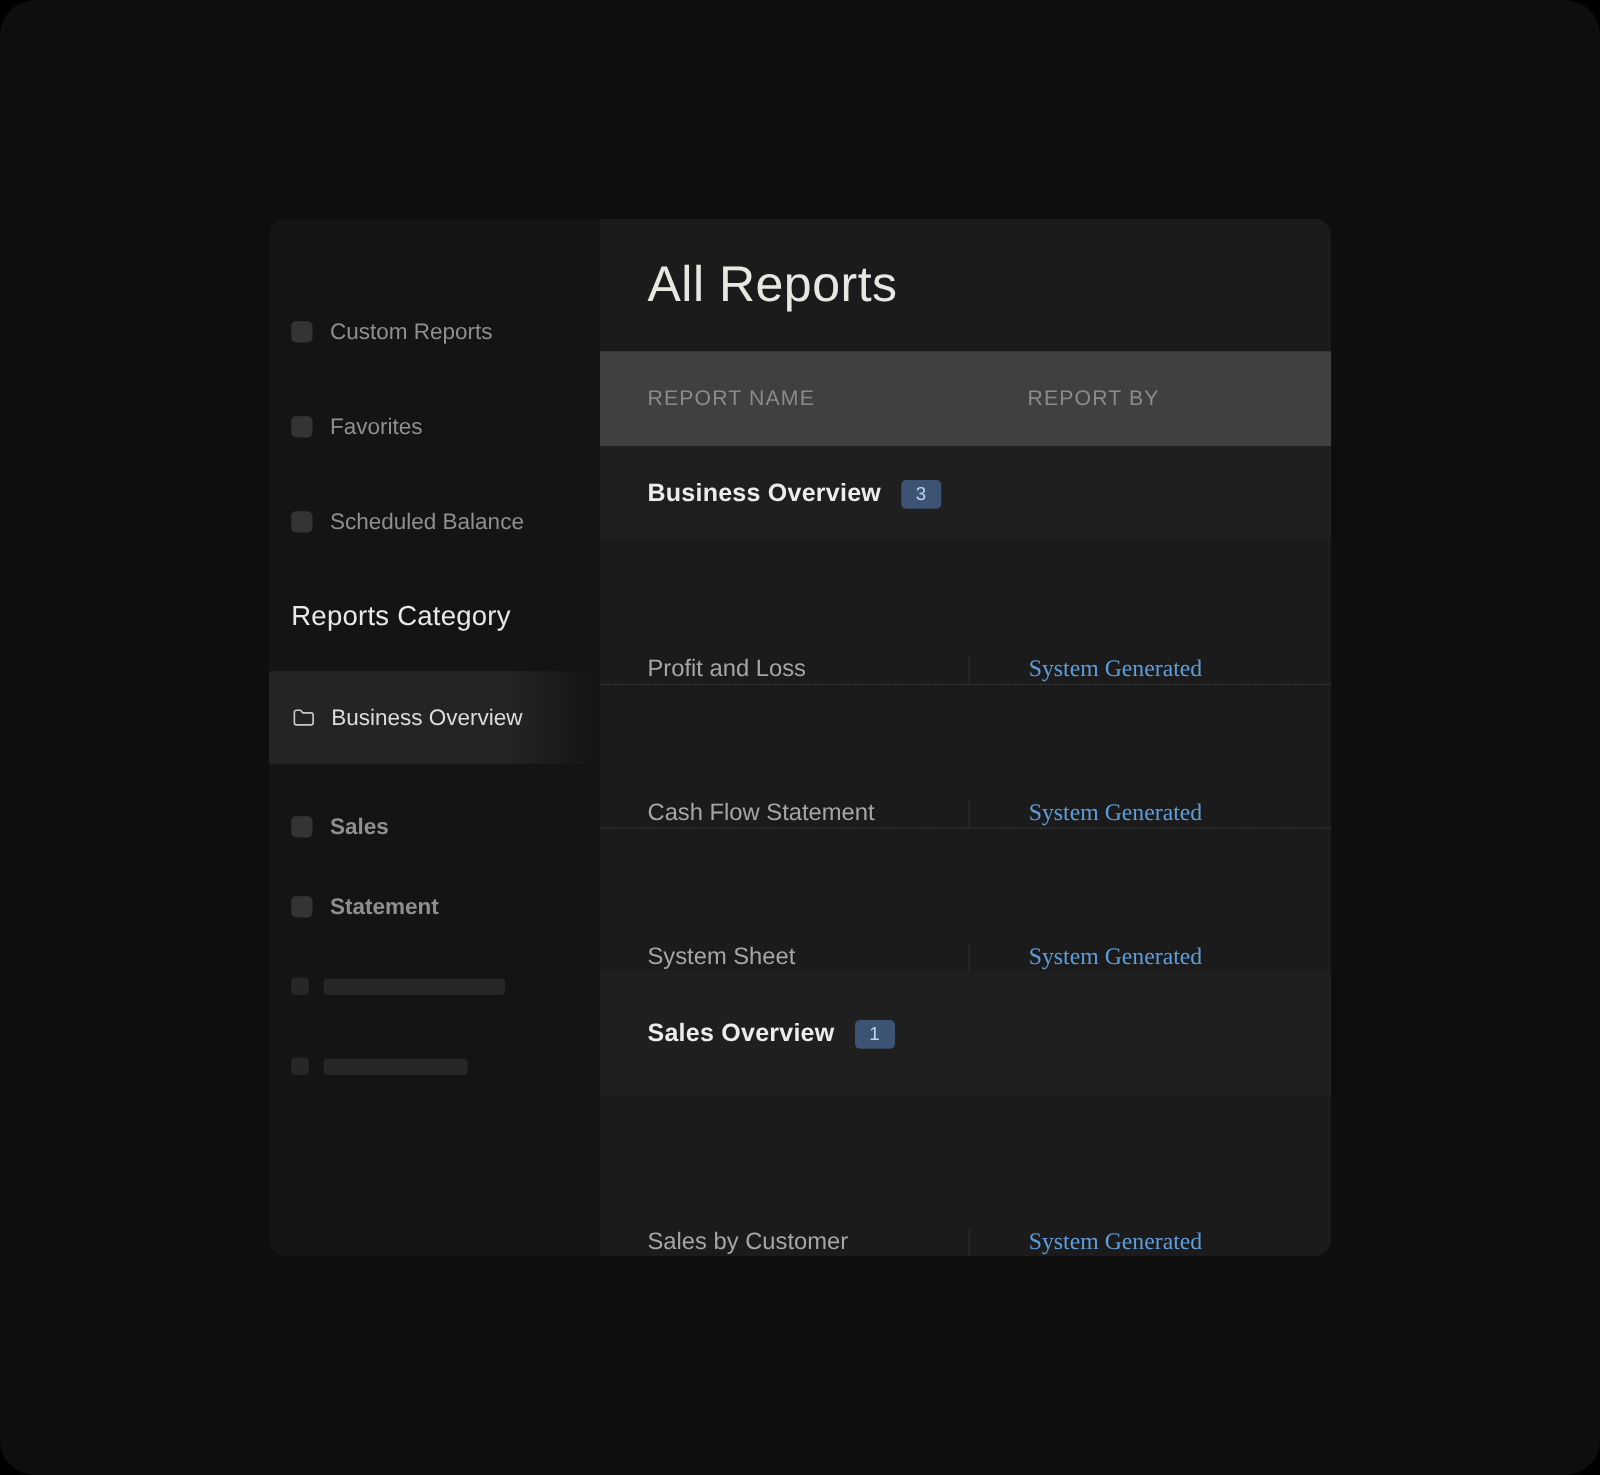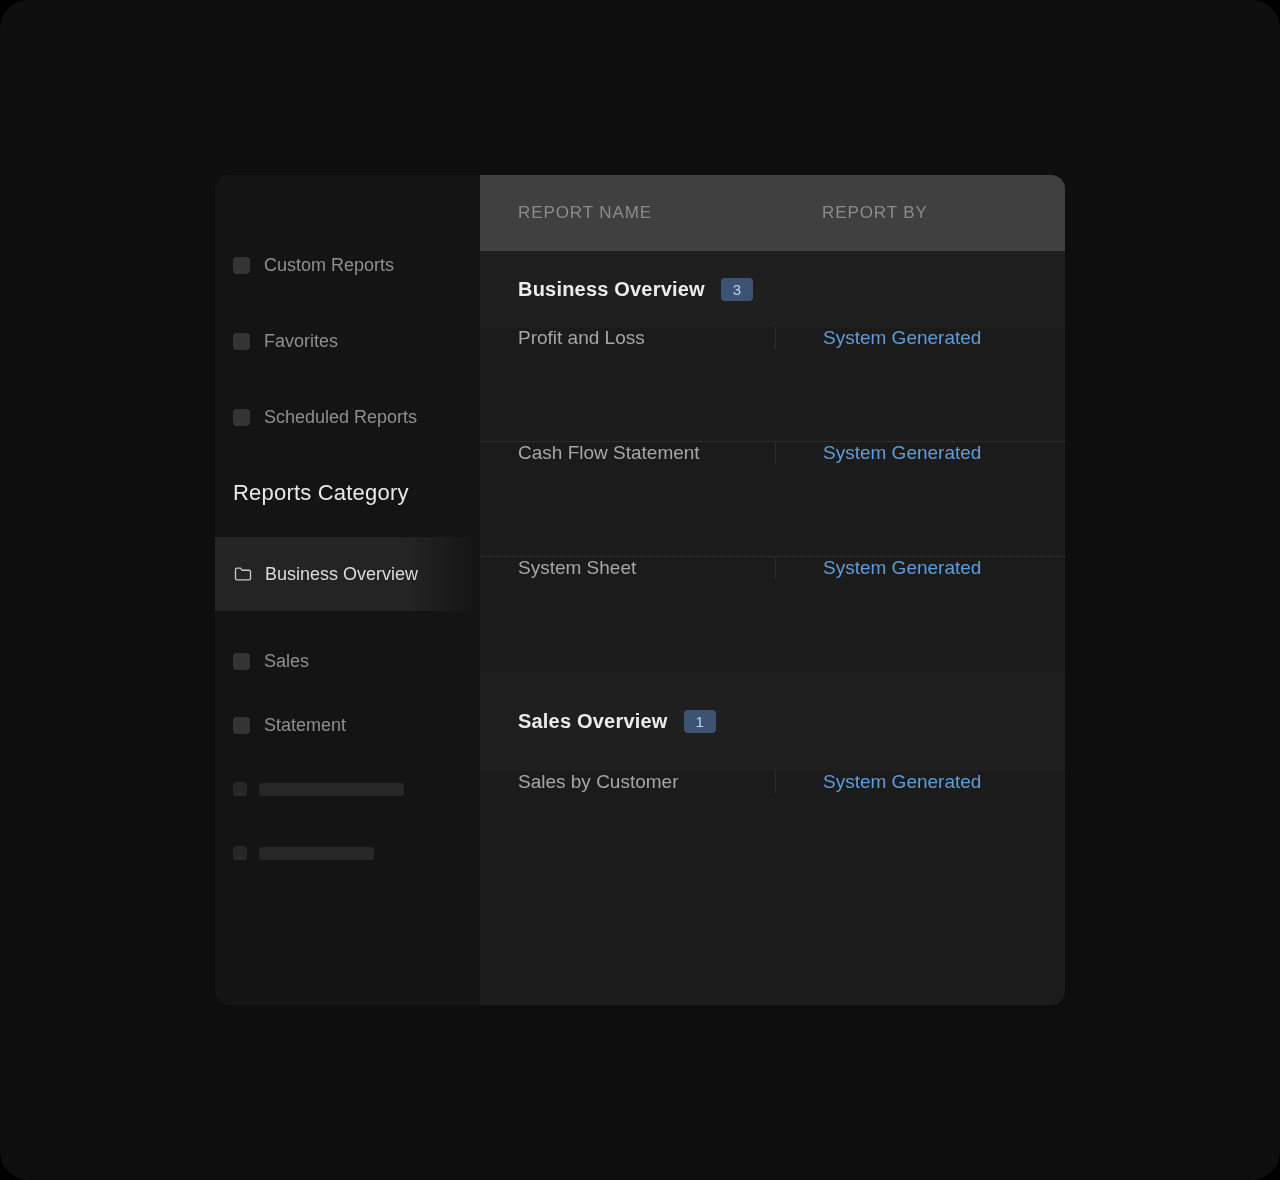--- a/index.html
+++ b/index.html
@@ -5,21 +5,21 @@
   html,body{margin:0;padding:0;background:#000;}
   body{width:1280px;height:1180px;font-family:"Liberation Sans",sans-serif;-webkit-font-smoothing:antialiased;}
   .page{position:relative;width:1280px;height:1180px;background:#0e0e0e;border-radius:28px;overflow:hidden;}
 
   
   .card{position:absolute;left:215px;top:175px;width:850px;height:830px;border-radius:14px;overflow:hidden;display:flex;background:#151515;}
 
   
   .sidebar{flex:0 0 265px;width:265px;background:#141414;box-sizing:border-box;padding-top:68px;}
   .side-item{display:flex;align-items:center;gap:14px;height:44px;padding:0 18px;margin-bottom:32px;color:#8f8f8f;font-size:18px;cursor:pointer;}
-  .side-item.tight{margin-bottom:20px;}
+  .side-item.tight{margin-bottom:20px;font-weight:bold;}
   .sq-icon{width:17px;height:17px;border-radius:4px;background:#343434;flex:0 0 17px;}
   .cat-heading{margin:12px 0 0;padding:0 18px;height:44px;display:flex;align-items:center;color:#e9e9e9;font-size:22px;font-weight:400;letter-spacing:.2px;}
   .cat-item{display:flex;align-items:center;gap:12px;height:74px;padding:0 18px;margin-top:22px;margin-bottom:28px;font-size:18px;color:#dcdcdc;cursor:pointer;}
   .cat-item.selected{background:linear-gradient(90deg,#242424 0%,#242424 72%,rgba(36,36,36,0) 100%);}
   .folder-icon{width:20px;height:20px;flex:0 0 20px;display:block;}
   .skeleton-row{display:flex;align-items:center;gap:12px;height:44px;padding:0 18px;margin-bottom:20px;}
   .skel-sq{width:14px;height:14px;border-radius:3px;background:#272727;flex:0 0 14px;}
   .skel-bar{height:13px;border-radius:3px;background:#272727;}
   .skel-bar.w1{width:145px;}
   .skel-bar.w2{width:115px;}
@@ -31,24 +31,24 @@
 
   .thead{height:76px;flex:0 0 76px;display:flex;align-items:stretch;background:#404040;color:#8b8b8b;font-size:17px;letter-spacing:.9px;}
   .cell-name{flex:0 0 295px;width:295px;box-sizing:border-box;padding-left:38px;display:flex;align-items:center;}
   .cell-created{flex:1;box-sizing:border-box;padding-left:47px;display:flex;align-items:center;}
 
   .group-row{height:76px;flex:0 0 76px;display:flex;align-items:center;padding-left:38px;background:#1f1f1f;cursor:pointer;}
   .group-row.tall{height:100px;flex:0 0 100px;}
   .group-name{font-size:20px;font-weight:700;color:#ececec;letter-spacing:.2px;}
   .badge{display:inline-flex;align-items:center;justify-content:center;margin-left:16px;min-width:14px;padding:3px 9px;border-radius:4px;background:#3c5374;color:#bcd4f6;font-size:15px;font-weight:500;}
 
-  .data-row{height:114px;flex:0 0 114px;display:flex;align-items:flex-start;background:#1b1b1b;}
+  .data-row{height:114px;flex:0 0 114px;display:flex;align-items:flex-end;background:#1b1b1b;}
   .data-row.grow{flex:1 1 auto;height:auto;}
   .data-row + .data-row{border-top:1px dotted #3d3d3d;}
-  .data-row .cell-created{border-left:1px solid #2c2c2c;}
+  .data-row .cell-created{border-left:1px solid #2c2c2c;font-family:Liberation Serif, serif;}
   .report-name{font-size:19px;color:#a6a6a6;cursor:pointer;}
   .created-link{font-size:19px;color:#5e9ddc;cursor:pointer;text-decoration:none;}
 </style>
 </head>
 <body>
 
 <div class="page">
   <div class="card">
 
     <aside class="sidebar">
@@ -56,21 +56,21 @@
       <div class="side-item">
         <span class="sq-icon"></span>
         <span>Custom Reports</span>
       </div>
       <div class="side-item">
         <span class="sq-icon"></span>
         <span>Favorites</span>
       </div>
       <div class="side-item">
         <span class="sq-icon"></span>
-        <span>Scheduled Reports</span>
+        <span>Scheduled Balance</span>
       </div>
 
       <h2 class="cat-heading">Reports Category</h2>
 
       <div class="cat-item selected">
         <svg class="folder-icon" viewBox="0 0 24 24" fill="none" stroke="#c9c9c9" stroke-width="1.6" stroke-linecap="round" stroke-linejoin="round">
           <path d="M3 7a2 2 0 0 1 2-2h4l2 2.5h8a2 2 0 0 1 2 2V17a2 2 0 0 1-2 2H5a2 2 0 0 1-2-2z"></path>
         </svg>
         <span>Business Overview</span>
       </div>
@@ -90,20 +90,23 @@
       </div>
       <div class="skeleton-row">
         <span class="skel-sq"></span>
         <span class="skel-bar w2"></span>
       </div>
 
     </aside>
 
     <main class="main">
 
+      <header class="main-header">
+        <h1 class="main-title">All Reports</h1>
+      </header>
 
       <div class="thead">
         <div class="cell-name">REPORT NAME</div>
         <div class="cell-created">REPORT BY</div>
       </div>
 
       <div class="group-row">
         <span class="group-name">Business Overview</span>
         <span class="badge">3</span>
       </div>

